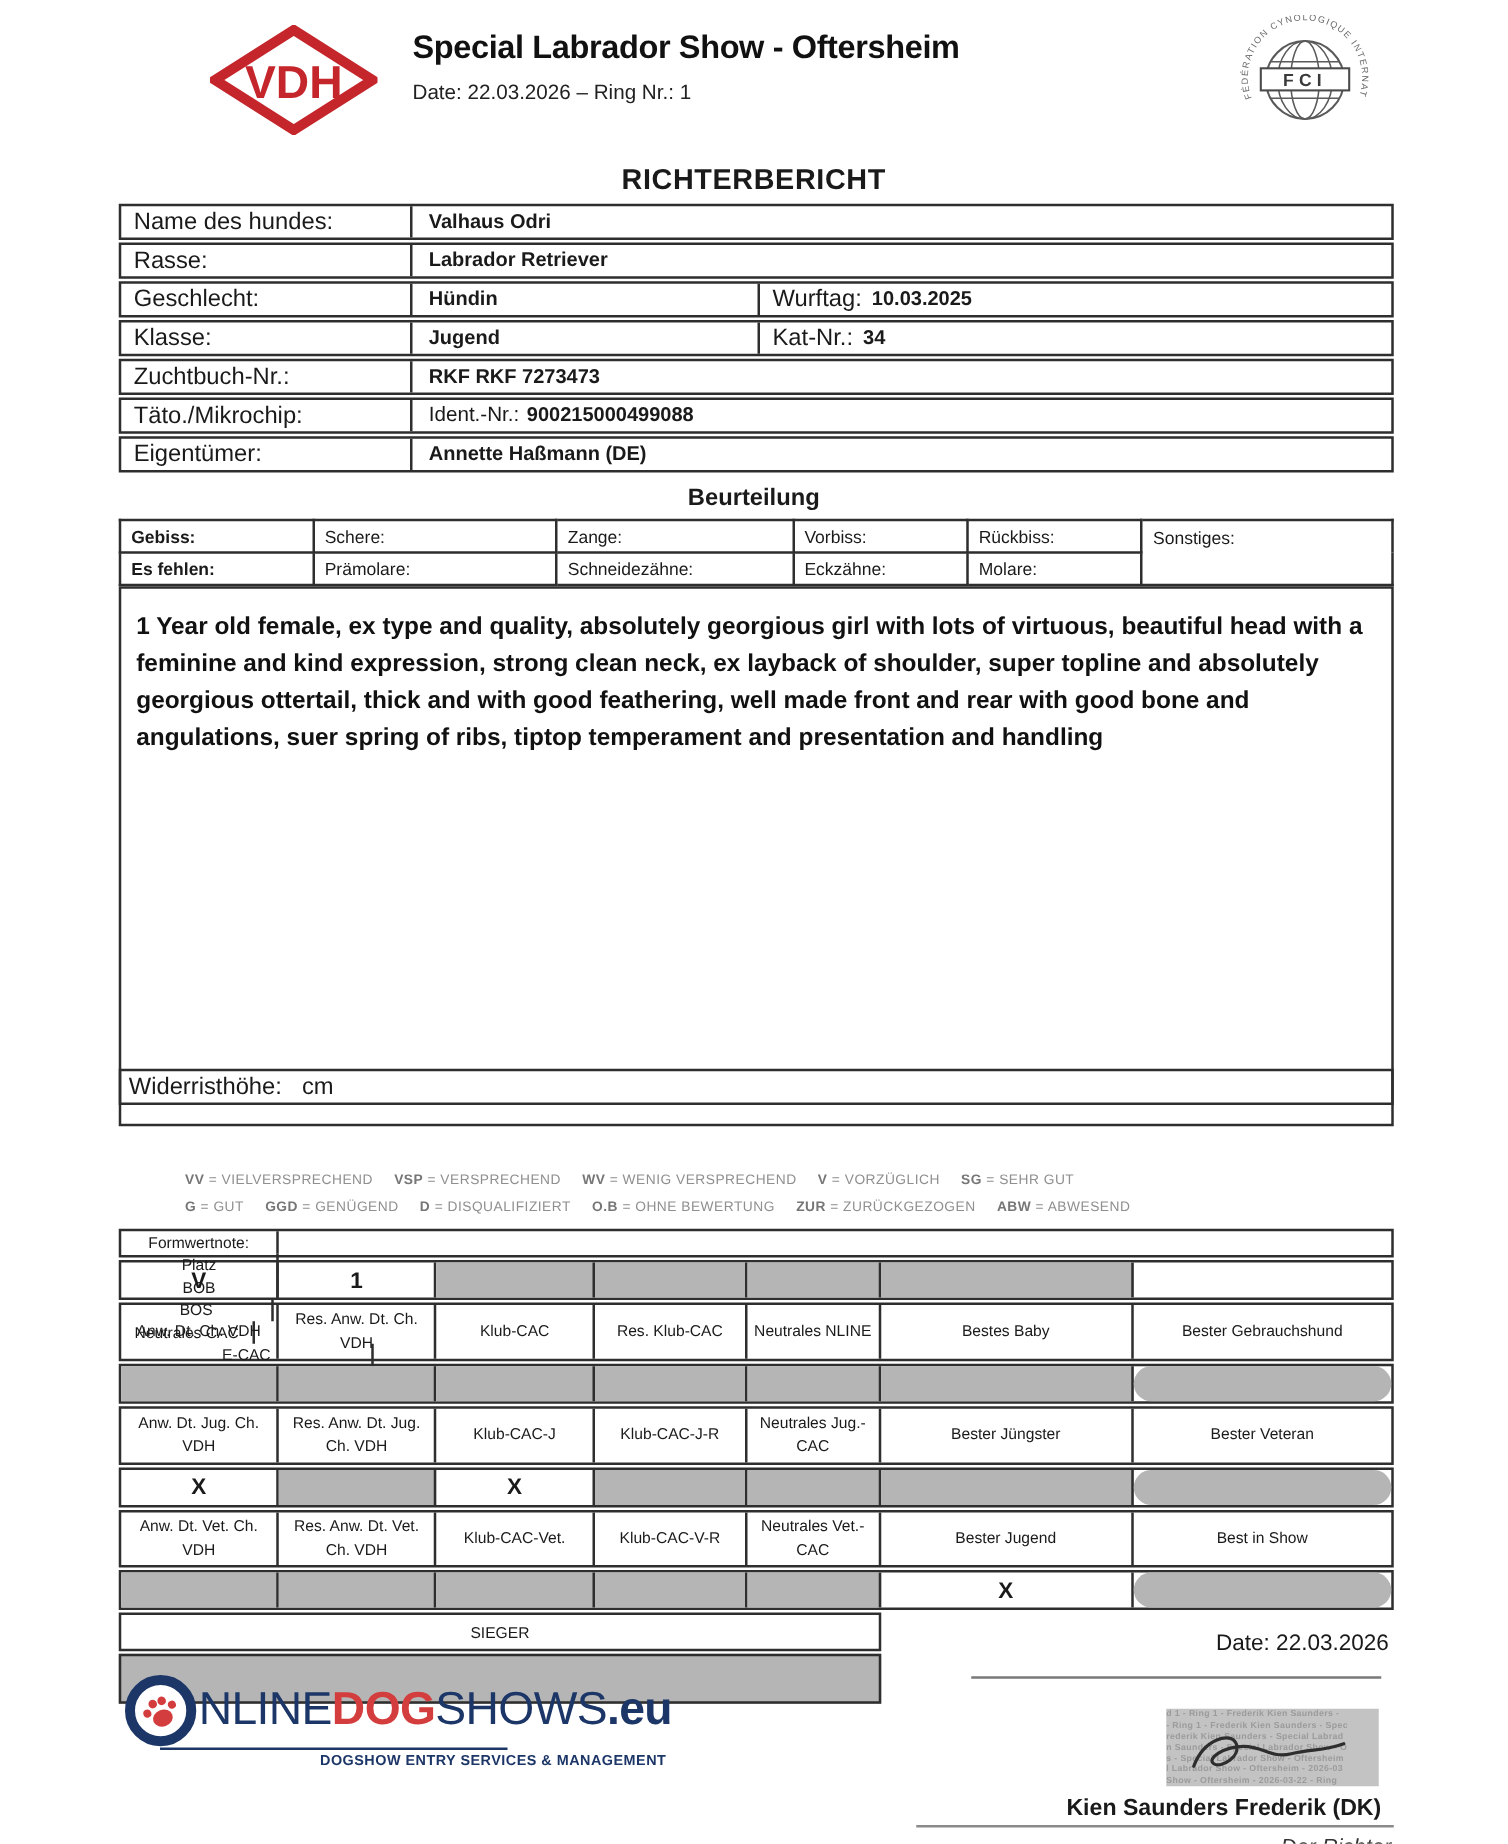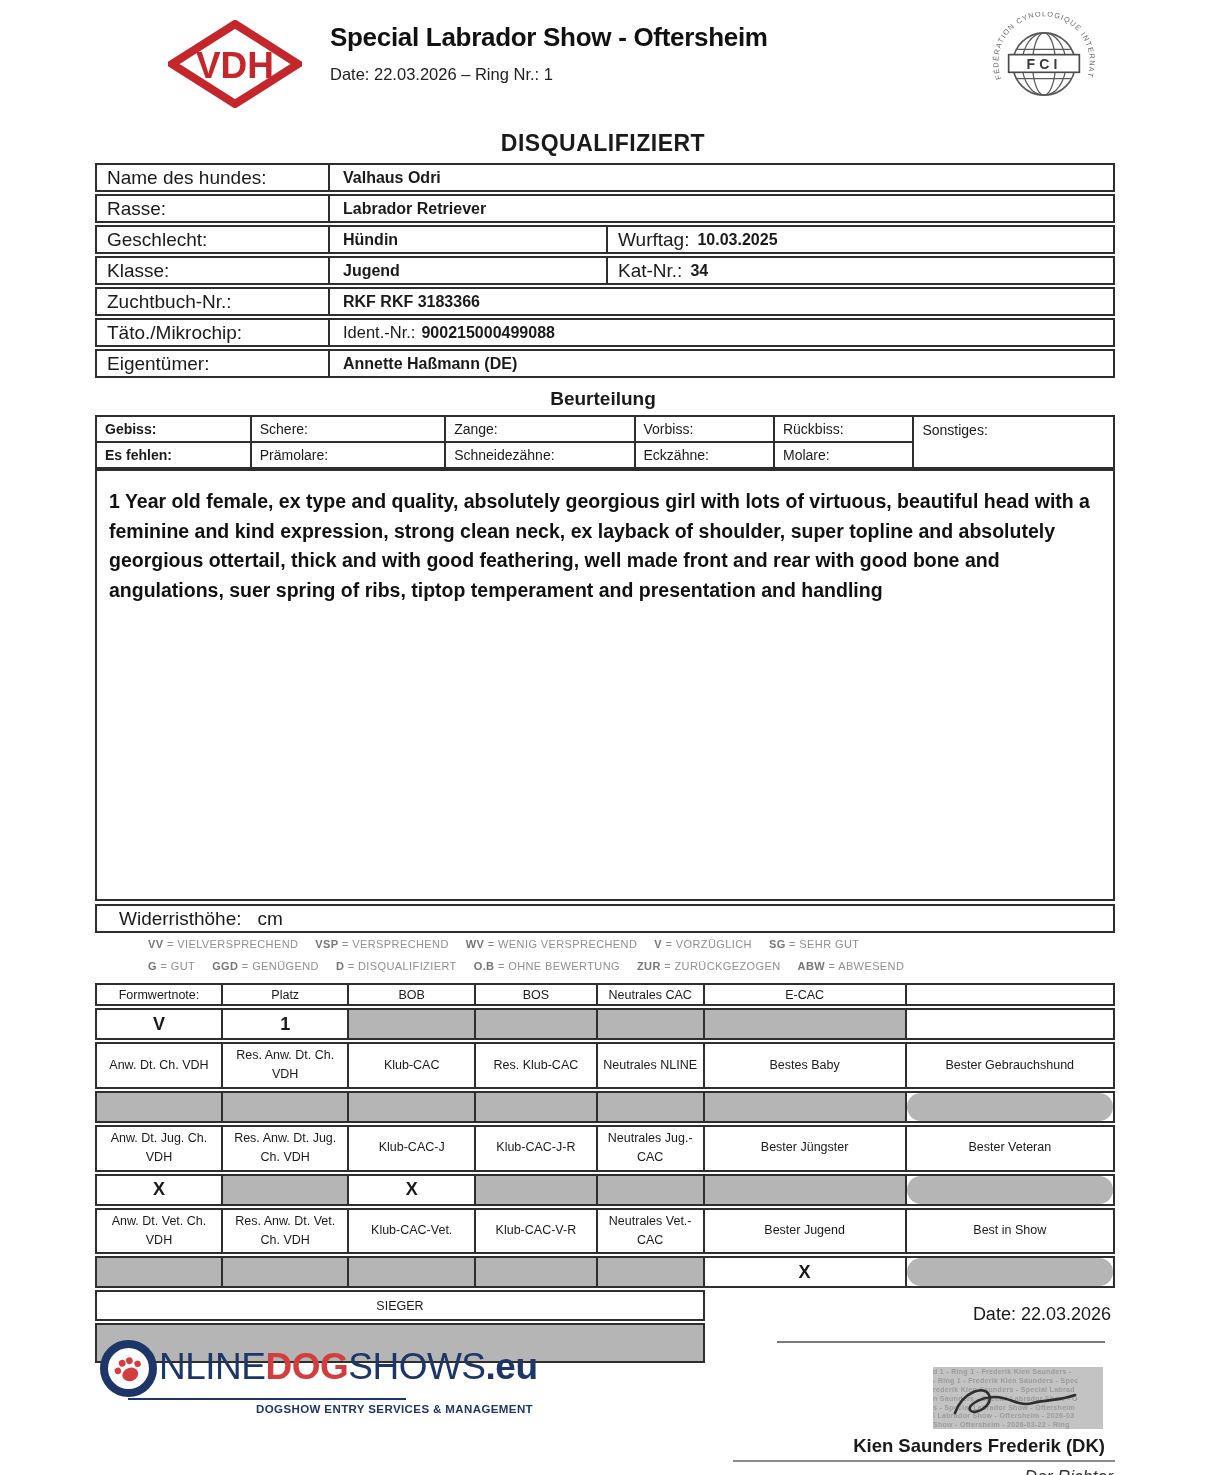--- a/index.html
+++ b/index.html
@@ -35,41 +35,41 @@
     font-size:14px; }
   .teeth-table td { border:2px solid #2e2e2e; padding:4px 8px; height:24px; vertical-align:middle; background:#fff; }
   .teeth-table td.bold-cell { font-weight:bold; }
   .teeth-table td.sonst { vertical-align:top; padding-top:5px; }
   .c1{width:15.2%}.c2{width:19.1%}.c3{width:18.6%}.c4{width:13.7%}.c5{width:13.7%}.c6{width:19.7%}
 
   .comment-box { position:absolute; left:95px; top:469px; width:1020px; height:432px;
     border:2px solid #2e2e2e; padding:16px 12px 0 12px; background:#fff; }
   .comment-text { font-size:19.5px; font-weight:bold; line-height:1.52; color:#111; }
 
-  .height-row { position:absolute; left:95px; top:904px; width:1020px; height:29px;
-    border:2px solid #2e2e2e; display:flex; align-items:center; padding-left:22px; font-size:19px; }
+  .height-row { position:absolute; left:95px; top:855px; width:1020px; height:29px;
+    border:2px solid #2e2e2e; display:flex; align-items:center; padding-left:6px; font-size:19px; }
   .height-unit { margin-left:16px; }
 
   
   .legend { position:absolute; left:148px; top:938px; font-size:11px; color:#8f8f8f; }
   .legend-line { margin-bottom:10px; letter-spacing:0.4px; }
   .legend-item { margin-right:17px; white-space:nowrap; }
   .legend-abbr { font-weight:bold; color:#767676; }
 
   
   .bottom-wrap { position:absolute; left:95px; top:983px; width:1020px; }
   .res-row { display:flex; border:2px solid #2e2e2e; margin-bottom:2px; background:#fff; }
   .res-cell { border-right:2px solid #2e2e2e; display:flex; align-items:center; justify-content:center;
     text-align:center; padding:2px 5px; }
   .res-cell:last-child { border-right:none;border-radius:16px; }
   .res-cell:nth-child(1){width:12.4%}.res-cell:nth-child(2){width:12.45%}
   .res-cell:nth-child(3){width:12.45%}.res-cell:nth-child(4){width:12.0%}
   .res-cell:nth-child(5){width:10.5%}.res-cell:nth-child(6){width:19.9%}
   .res-cell:nth-child(7){width:20.3%}
-  .res-row.head { height:23px; font-size:12.5px; }
+  .res-row.head { height:23px; font-size:12.5px;flex-direction:column; }
   .res-row.value { height:32px; font-weight:bold; font-size:18px; }
   .res-row.label { min-height:42px; font-size:12.5px; line-height:1.55; }
   .res-cell.gray { background:#b5b5b5; }
 
   .results-bottom { display:flex; }
   .sieger-block { width:59.8%; }
   .sieger-row { border:2px solid #2e2e2e; height:31px; display:flex; align-items:center;
     justify-content:center; font-size:12.5px; margin-bottom:2px; background:#fff; }
   .gray-row { border:2px solid #2e2e2e; height:40px; background:#b5b5b5; }
   .date-block { flex:1; padding-top:14px; }
@@ -129,21 +129,21 @@
       <line x1="24" y1="64" x2="76" y2="64" stroke="#5a5a5a" stroke-width="1.2"></line>
       <rect x="16" y="41" width="68" height="17" fill="#fff" stroke="#4a4a4a" stroke-width="1.6"></rect>
       <text x="50" y="54.5" text-anchor="middle" font-size="13.5" font-weight="bold" fill="#3a3a3a" letter-spacing="4" font-family="Liberation Sans, sans-serif">FCI</text>
       <path id="fciArc" d="M 9,64 A 44 44 0 1 1 91,64" fill="none"></path>
       <text font-size="7" fill="#6a6a6a" letter-spacing="1.1" font-family="Liberation Sans, sans-serif">
         <textPath href="#fciArc" startOffset="0">FÉDÉRATION CYNOLOGIQUE INTERNATIONALE</textPath>
       </text>
     </svg>
   </div>
 
-  <div class="report-title">DISQUALIFIZIERT</div>
+  <div class="report-title">RICHTERBERICHT</div>
 
   <div class="dog-info">
     <div class="info-row">
       <div class="info-label">Name des hundes:</div>
       <div class="info-value">
           <span class="bold">Valhaus Odri</span>
         </div>
     </div>
     <div class="info-row">
       <div class="info-label">Rasse:</div>
@@ -167,21 +167,21 @@
           <span class="bold">Jugend</span>
         </div>
       <div class="info-second">
         <span class="second-label">Kat-Nr.:</span>
         <span class="bold">34</span>
       </div>
     </div>
     <div class="info-row">
       <div class="info-label">Zuchtbuch-Nr.:</div>
       <div class="info-value">
-          <span class="bold">RKF RKF 3183366</span>
+          <span class="bold">RKF RKF 7273473</span>
         </div>
     </div>
     <div class="info-row">
       <div class="info-label">Täto./Mikrochip:</div>
       <div class="info-value">
         <span class="prefix">Ident.-Nr.:</span>
         <span class="bold">900215000499088</span>
       </div>
     </div>
     <div class="info-row">

